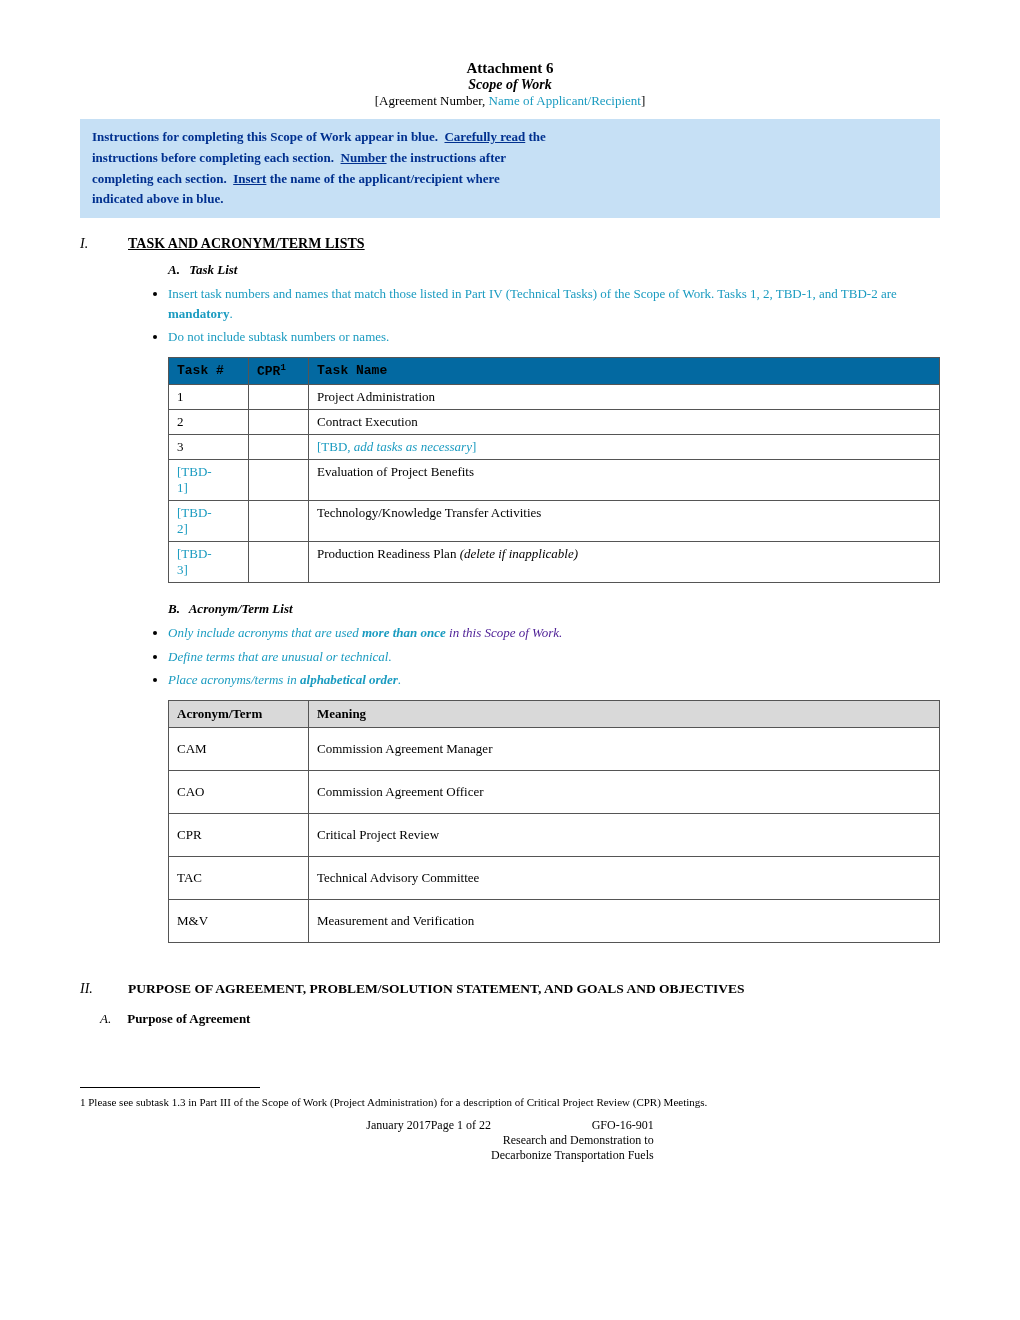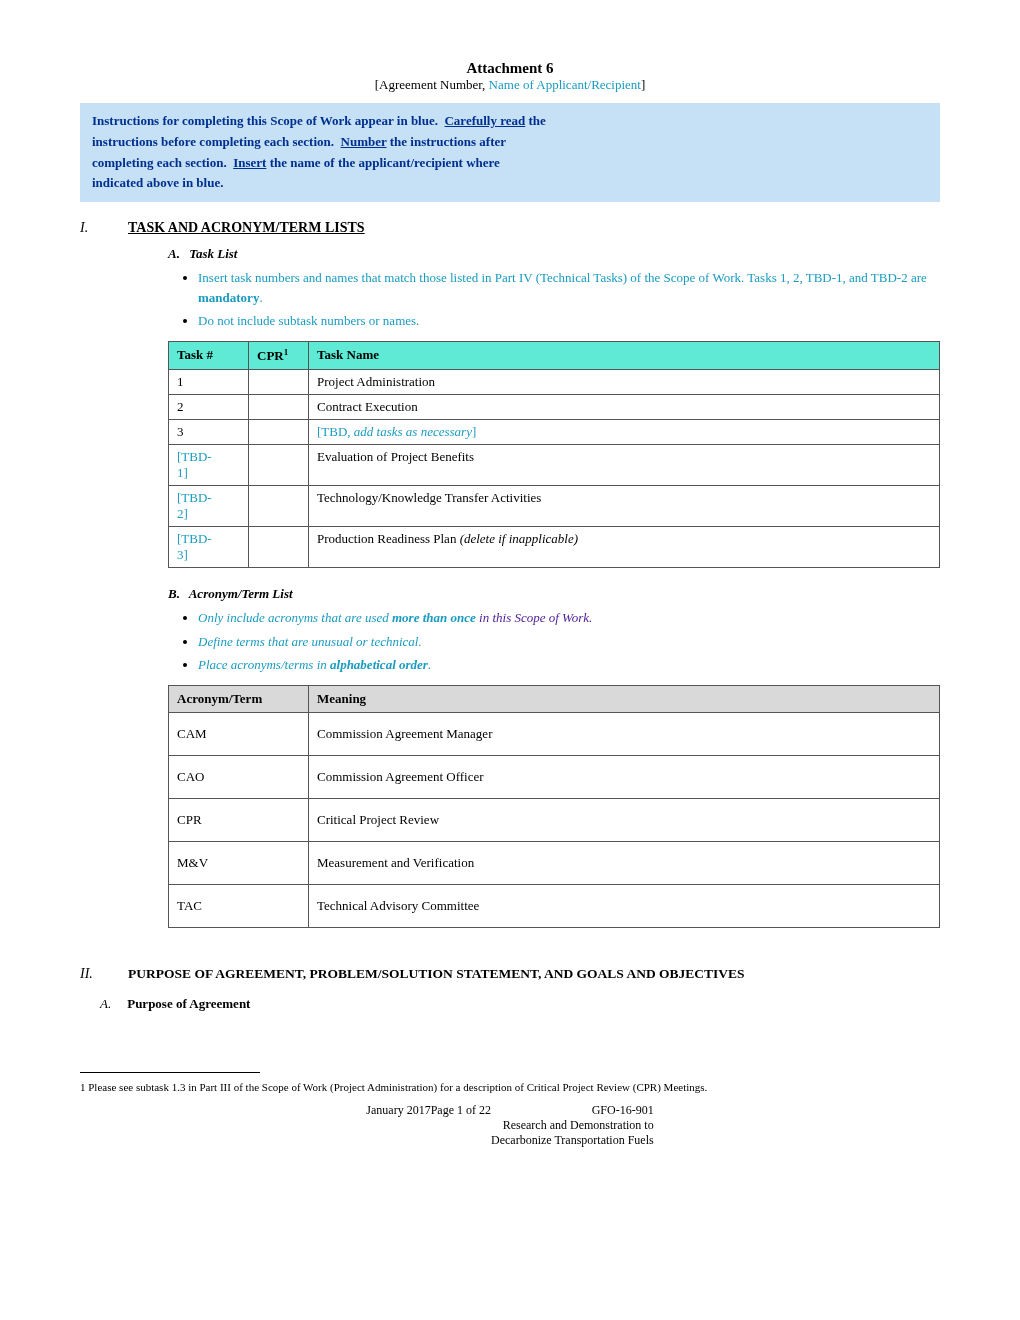--- a/index.html
+++ b/index.html
@@ -65,40 +65,40 @@
       font-weight: bold;
       font-size: 13px;
       margin-bottom: 6px;
     }
     .sub-heading-letter {
       font-style: italic;
       margin-right: 6px;
     }
     ul.bullets {
       list-style: disc;
-      margin-left: 30px;
       margin-bottom: 10px;
     }
     ul.bullets li {
       margin-bottom: 4px;
       line-height: 1.5;
     }
     .underline { text-decoration: underline; }
     table.task-table {
       width: 100%;
       border-collapse: collapse;
       margin-bottom: 18px;
       font-size: 13px;
     }
     table.task-table th {
-      background: #5eead4;
+      background: #0369a1;
       border: 1px solid #555;
       padding: 5px 8px;
       font-weight: bold;
       text-align: left;
+      font-family: Liberation Mono, monospace;
     }
     table.task-table td {
       border: 1px solid #555;
       padding: 4px 8px;
       vertical-align: top;
     }
     table.task-table th:first-child,
     table.task-table td:first-child {
       width: 80px;
     }
@@ -180,20 +180,21 @@
     .footer-right {
       text-align: right;
     }
     sup { font-size: 9px; vertical-align: super; }
   </style>
 </head>
 <body>
 
 <div class="page-header">
   <div class="title">Attachment 6</div>
+  <div class="subtitle">Scope of Work</div>
   <div class="agreement-line">
     <span>[Agreement Number, </span><span style="color:#1a9bc0;">Name of Applicant/Recipient</span><span>]</span>
   </div>
 </div>
 
 <div class="blue-instruction-box">
   <span>Instructions for completing this Scope of Work appear in blue.&nbsp;&nbsp;</span><span class="underline">Carefully read</span><span> the</span><br>
   <span>instructions before completing each section.&nbsp;&nbsp;</span><span class="underline">Number</span><span> the instructions after</span><br>
   <span>completing each section.&nbsp;&nbsp;</span><span class="underline">Insert</span><span> the name of the applicant/recipient where</span><br>
   <span>indicated above in blue.</span>
@@ -292,26 +293,26 @@
           </tr>
           <tr>
             <td>CAO</td>
             <td>Commission Agreement Officer</td>
           </tr>
           <tr>
             <td>CPR</td>
             <td>Critical Project Review</td>
           </tr>
           <tr>
+            <td>TAC</td>
+            <td>Technical Advisory Committee</td>
+          </tr>
+          <tr>
             <td>M&amp;V</td>
             <td>Measurement and Verification</td>
-          </tr>
-          <tr>
-            <td>TAC</td>
-            <td>Technical Advisory Committee</td>
           </tr>
         </tbody>
       </table>
     </div>
   </div>
 </div>
 
 <div class="section-ii-heading">
   <div class="roman-num" style="font-style:italic; min-width:28px;">II.</div>
   <div class="section-ii-text">

